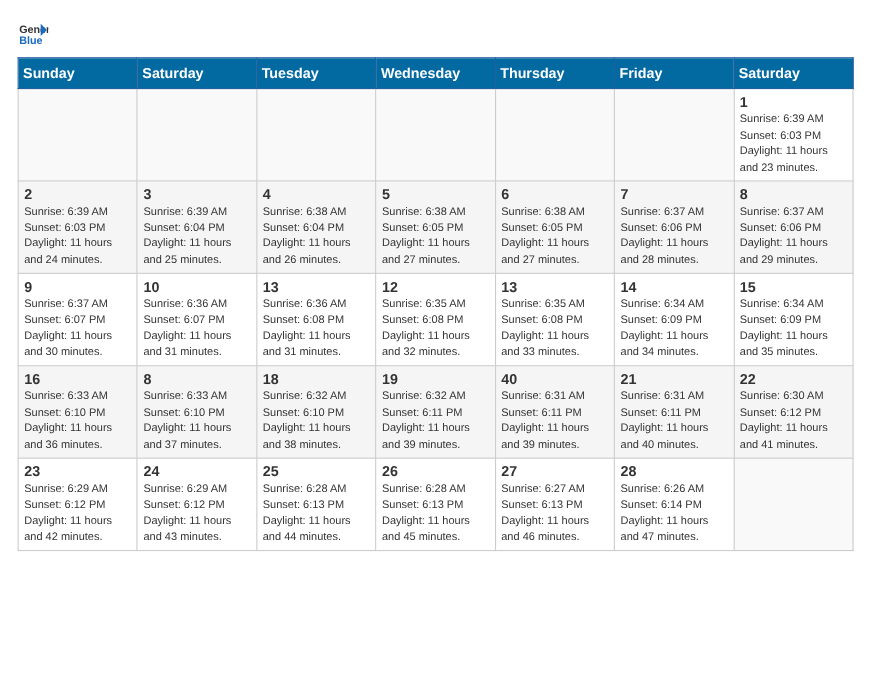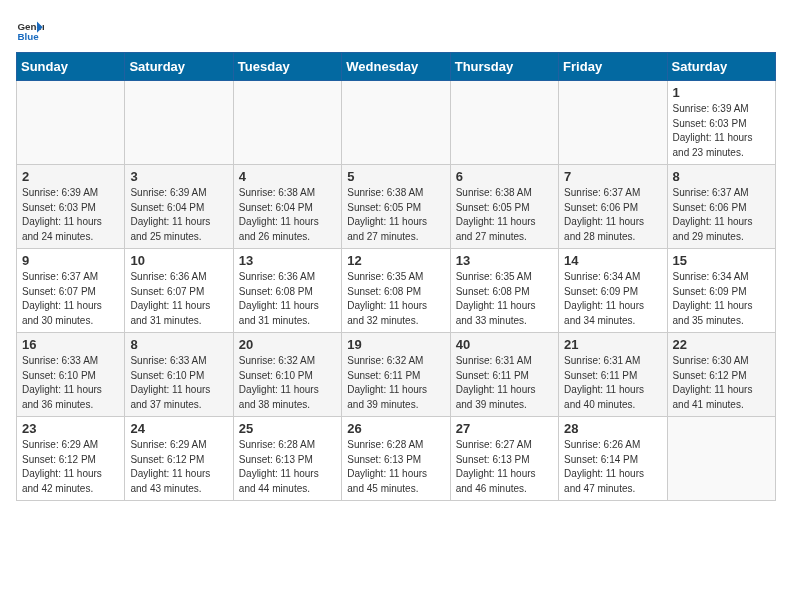--- a/index.html
+++ b/index.html
@@ -243,21 +243,21 @@
 and 36 minutes.</div>
         </td>
         <td>
           <span class="day-num">8</span>
           <div class="day-info" style="white-space: pre-line;">Sunrise: 6:33 AM
 Sunset: 6:10 PM
 Daylight: 11 hours
 and 37 minutes.</div>
         </td>
         <td>
-          <span class="day-num">20</span>
+          <span class="day-num">18</span>
           <div class="day-info" style="white-space: pre-line;">Sunrise: 6:32 AM
 Sunset: 6:10 PM
 Daylight: 11 hours
 and 38 minutes.</div>
         </td>
         <td>
           <span class="day-num">19</span>
           <div class="day-info" style="white-space: pre-line;">Sunrise: 6:32 AM
 Sunset: 6:11 PM
 Daylight: 11 hours

